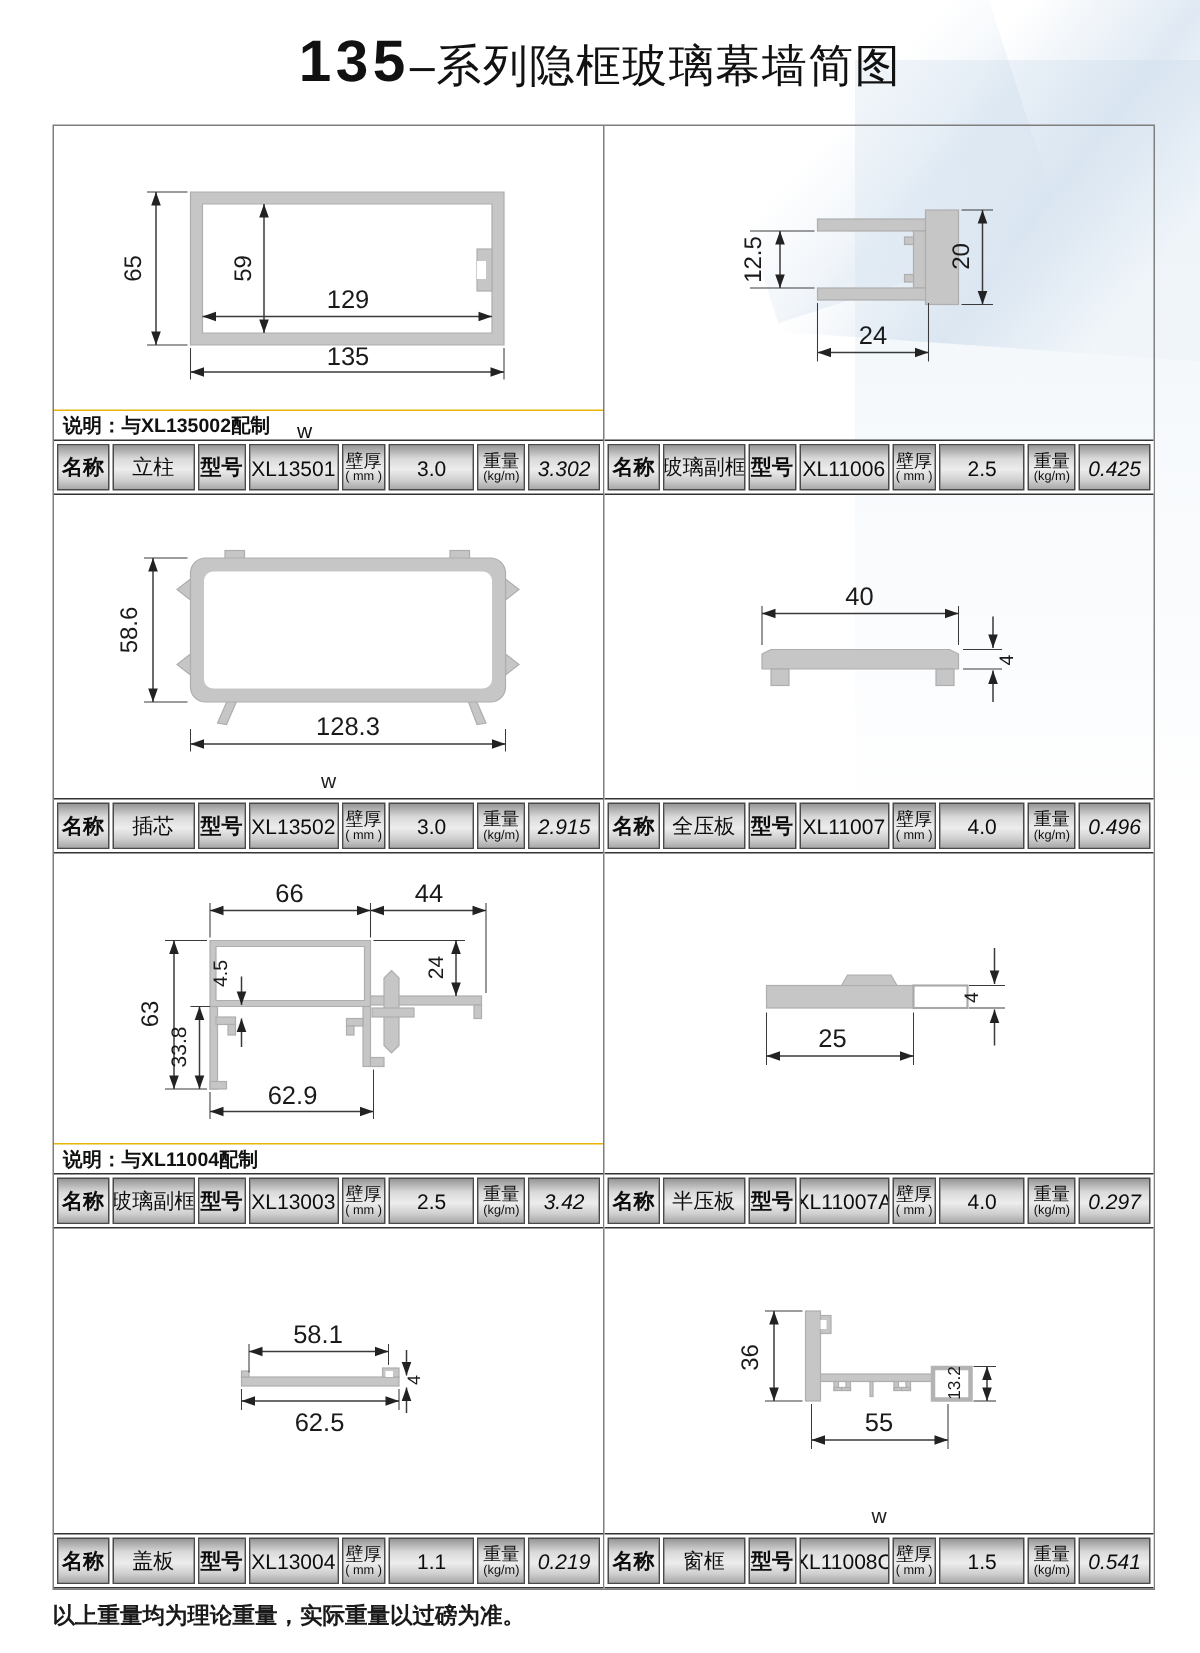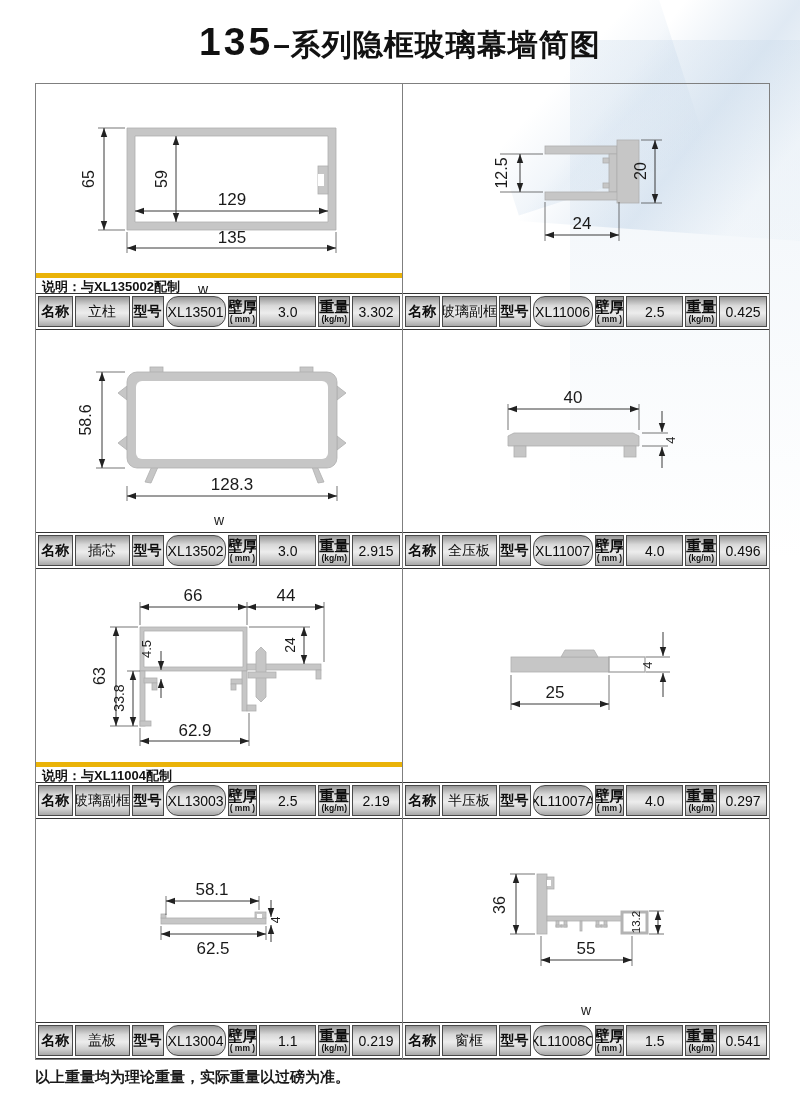--- a/index.html
+++ b/index.html
@@ -13,51 +13,51 @@
     background:linear-gradient(115deg, rgba(255,255,255,0) 38%, rgba(173,198,224,0.38) 60%, rgba(214,228,240,0.12) 80%);
     transform:skew(-12deg) rotate(4deg); }
   .deco2 { position:absolute; top:40px; right:0; width:230px; height:520px;
     background:linear-gradient(180deg, rgba(196,215,233,0.28), rgba(255,255,255,0)); }
   .deco3 { position:absolute; top:-30px; right:120px; width:200px; height:220px;
     background:linear-gradient(150deg, rgba(255,255,255,0) 45%, rgba(186,208,230,0.25) 70%, rgba(255,255,255,0) 95%);
     transform:rotate(-18deg); }
 
   .title { position:absolute; top:20px; left:0; width:100%; text-align:center; white-space:nowrap; }
   .title .num  { font-size:39px; font-weight:bold; letter-spacing:3px; }
-  .title .rest { font-size:30px; font-weight:bold; letter-spacing:1px; }
+  .title .rest { font-size:30px; font-weight:normal; letter-spacing:1px; }
 
   .sheet { position:absolute; left:35px; top:83px; width:735px; height:977px;
     border:1px solid #7f7f7f; display:grid;
     grid-template-columns:367px 366px; grid-template-rows:246px 239px 250px 240px;
     background:transparent; }
   .cell { position:relative; }
   .cell.L { border-right:1px solid #7f7f7f; }
   .cell svg { position:absolute; top:0; left:0; display:block; }
 
   .note-row { position:absolute; left:0; right:0; bottom:37px; height:20px;
-    border-top:5px solid #eab308; display:flex; 
+    border-top:1px solid #eab308; display:flex; align-items:center;
     font-size:13px; font-weight:700; padding-left:6px; background:#fff; }
   .note-w { margin-left:18px; font-weight:400; font-size:14px; transform:translateY(3px); }
 
   .wmark { position:absolute; left:0; right:0; bottom:41px; text-align:center;
     font-size:14px; color:#222; }
 
   .spec { position:absolute; left:0; right:0; bottom:0; height:37px;
     display:flex; gap:2px; padding:2px; background:#fff;
     border-top:1px solid #333; border-bottom:1px solid #333; }
   .sc { border:1px solid #4a4a4a; display:flex; flex-direction:column;
     align-items:center; justify-content:center; font-size:14px; color:#0d0d0d;
     background:linear-gradient(180deg,#969696 0%,#d9d9d9 30%,#ededed 55%,#cfcfcf 80%,#a8a8a8 100%);
     white-space:nowrap; overflow:hidden; }
   .sc.h { font-weight:700; }
   .sc.b { font-weight:400; }
-  .sc.small span:first-child { font-size:15px; font-weight:700; line-height:1.05; }
-  .sc.small span:last-child  { font-size:8.5px; font-weight:700; line-height:1.05; }
-  .w1 { flex:9.8 1 0; } .w2 { flex:16 1 0; } .w3 { flex:9 1 0; } .w4 { flex:17.5 1 0;border-radius:12px; }
-  .w5 { flex:8.3 1 0; } .w6 { flex:16.6 1 0; } .w7 { flex:9 1 0; } .w8 { flex:13.8 1 0; }
+  .sc.small span:first-child { font-size:12px; font-weight:400; line-height:1.05; }
+  .sc.small span:last-child  { font-size:8.5px; font-weight:400; line-height:1.05; }
+  .w1 { flex:9.8 1 0; } .w2 { flex:16 1 0; } .w3 { flex:9 1 0; } .w4 { flex:17.5 1 0; }
+  .w5 { flex:8.3 1 0; } .w6 { flex:16.6 1 0; } .w7 { flex:9 1 0; } .w8 { flex:13.8 1 0;font-style:italic; }
 
   .footer { position:absolute; left:35px; top:1068px; font-size:15px; font-weight:600; color:#1a1a1a; }
 
   
   .prof { fill:#c6c6c6; stroke:#aeaeae; stroke-width:0.8; }
   .prof .white { fill:#ffffff; stroke:none; }
   .prof .outline { fill:#ffffff; stroke:#a8a8a8; stroke-width:1.4; }
   .dim { stroke:#3a3a3a; stroke-width:1; fill:none; }
   .ext { stroke:#3a3a3a; stroke-width:0.7; fill:none; }
   .dtxt { font-family:"Liberation Sans","DejaVu Sans",sans-serif; font-size:15px; fill:#1a1a1a;
@@ -310,21 +310,21 @@
       <div class="sc w4">XL13003</div>
       <div class="sc small w5">
           <span>壁厚</span>
           <span>( mm )</span>
         </div>
       <div class="sc w6">2.5</div>
       <div class="sc small w7">
           <span>重量</span>
           <span>(kg/m)</span>
         </div>
-      <div class="sc w8">2.19</div>
+      <div class="sc w8">3.42</div>
     </div>
   </div>
 
   <div class="cell">
     <svg width="366" height="213" viewBox="404 570 366 213">
       <g class="prof">
         <rect x="512" y="658" width="98" height="15"></rect>
         <path d="M562,658 L566,651 H595 L599,658 z"></path>
         <rect class="outline" x="610" y="658" width="36" height="15"></rect>
       </g>

